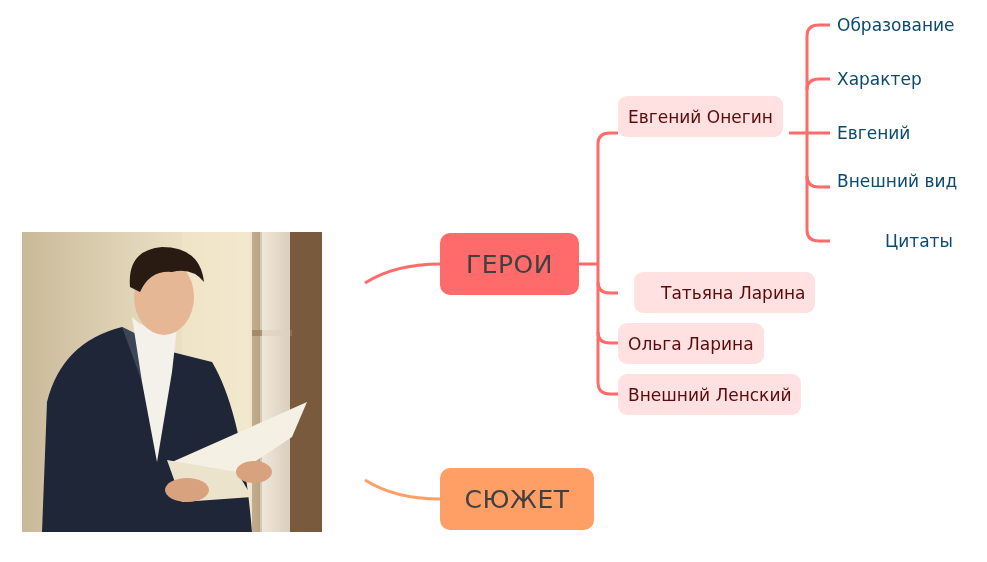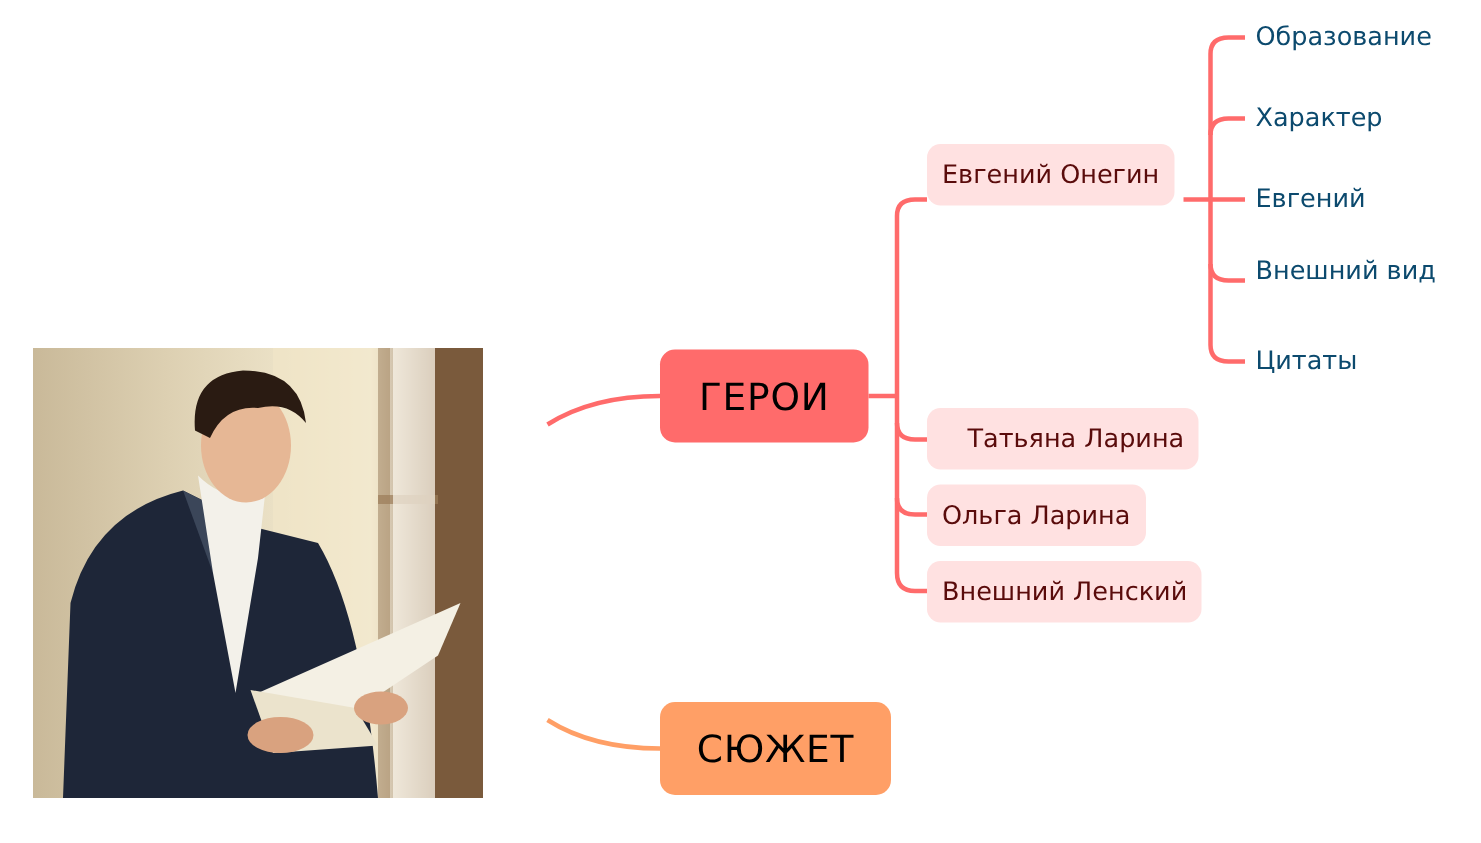--- a/index.html
+++ b/index.html
@@ -8,21 +8,21 @@
       font-family: "DejaVu Sans", "Liberation Sans", sans-serif;
     }
     .portrait {
       position: absolute; left: 22px; top: 232px; width: 300px; height: 300px; overflow: hidden;
       background: linear-gradient(90deg, #c9b999 0%, #ddd0b2 30%, #efe6cc 62%, #f6f0de 75%, #8a6a48 90%, #6e5236 100%);
     }
     .portrait svg { display: block; }
     .links { position: absolute; left: 0; top: 0; }
     .node-main {
       position: absolute; height: 62px; border-radius: 10px; display: flex; align-items: center; justify-content: center;
-      font-size: 25px; color: #000000; letter-spacing: 0.5px;
+      font-size: 25px; color: #404040; letter-spacing: 0.5px;
     }
     .node-sub {
       position: absolute; height: 41px; border-radius: 9px; background: #ffe1e1; color: #5a0b0b;
       display: flex; align-items: center; padding: 0 10px; box-sizing: border-box; font-size: 17px; white-space: nowrap;
     }
     .leaf {
       position: absolute; color: #0c4a6e; font-size: 17px; white-space: nowrap; line-height: 20px;
     }
   </style>
 </head>
@@ -78,21 +78,21 @@
 <div class="node-main" style="left:440px; top:233px; width:139px; background:#ff6b6b;">
   <span>ГЕРОИ</span>
 </div>
 <div class="node-main" style="left:440px; top:468px; width:154px; background:#ff9f66;align-items:center;">
   <span>СЮЖЕТ</span>
 </div>
 
 <div class="node-sub" style="left:618px; top:96px;">
   <span>Евгений Онегин</span>
 </div>
-<div class="node-sub" style="left:618px; top:272px;padding-left:27px;">
+<div class="node-sub" style="left:634px; top:272px;padding-left:27px;">
   <span>Татьяна Ларина</span>
 </div>
 <div class="node-sub" style="left:618px; top:323px;">
   <span>Ольга Ларина</span>
 </div>
 <div class="node-sub" style="left:618px; top:374px;">
   <span>Внешний Ленский</span>
 </div>
 
 <div class="leaf" style="left:837px; top:15px;">
@@ -100,15 +100,15 @@
 </div>
 <div class="leaf" style="left:837px; top:69px;">
   <span>Характер</span>
 </div>
 <div class="leaf" style="left:837px; top:123px;">
   <span>Евгений</span>
 </div>
 <div class="leaf" style="left:837px; top:171px;">
   <span>Внешний вид</span>
 </div>
-<div class="leaf" style="left:837px; top:231px;text-align:center;">
+<div class="leaf" style="left:885px; top:231px;text-align:center;">
   <span>Цитаты</span>
 </div>
 
 </body></html>

